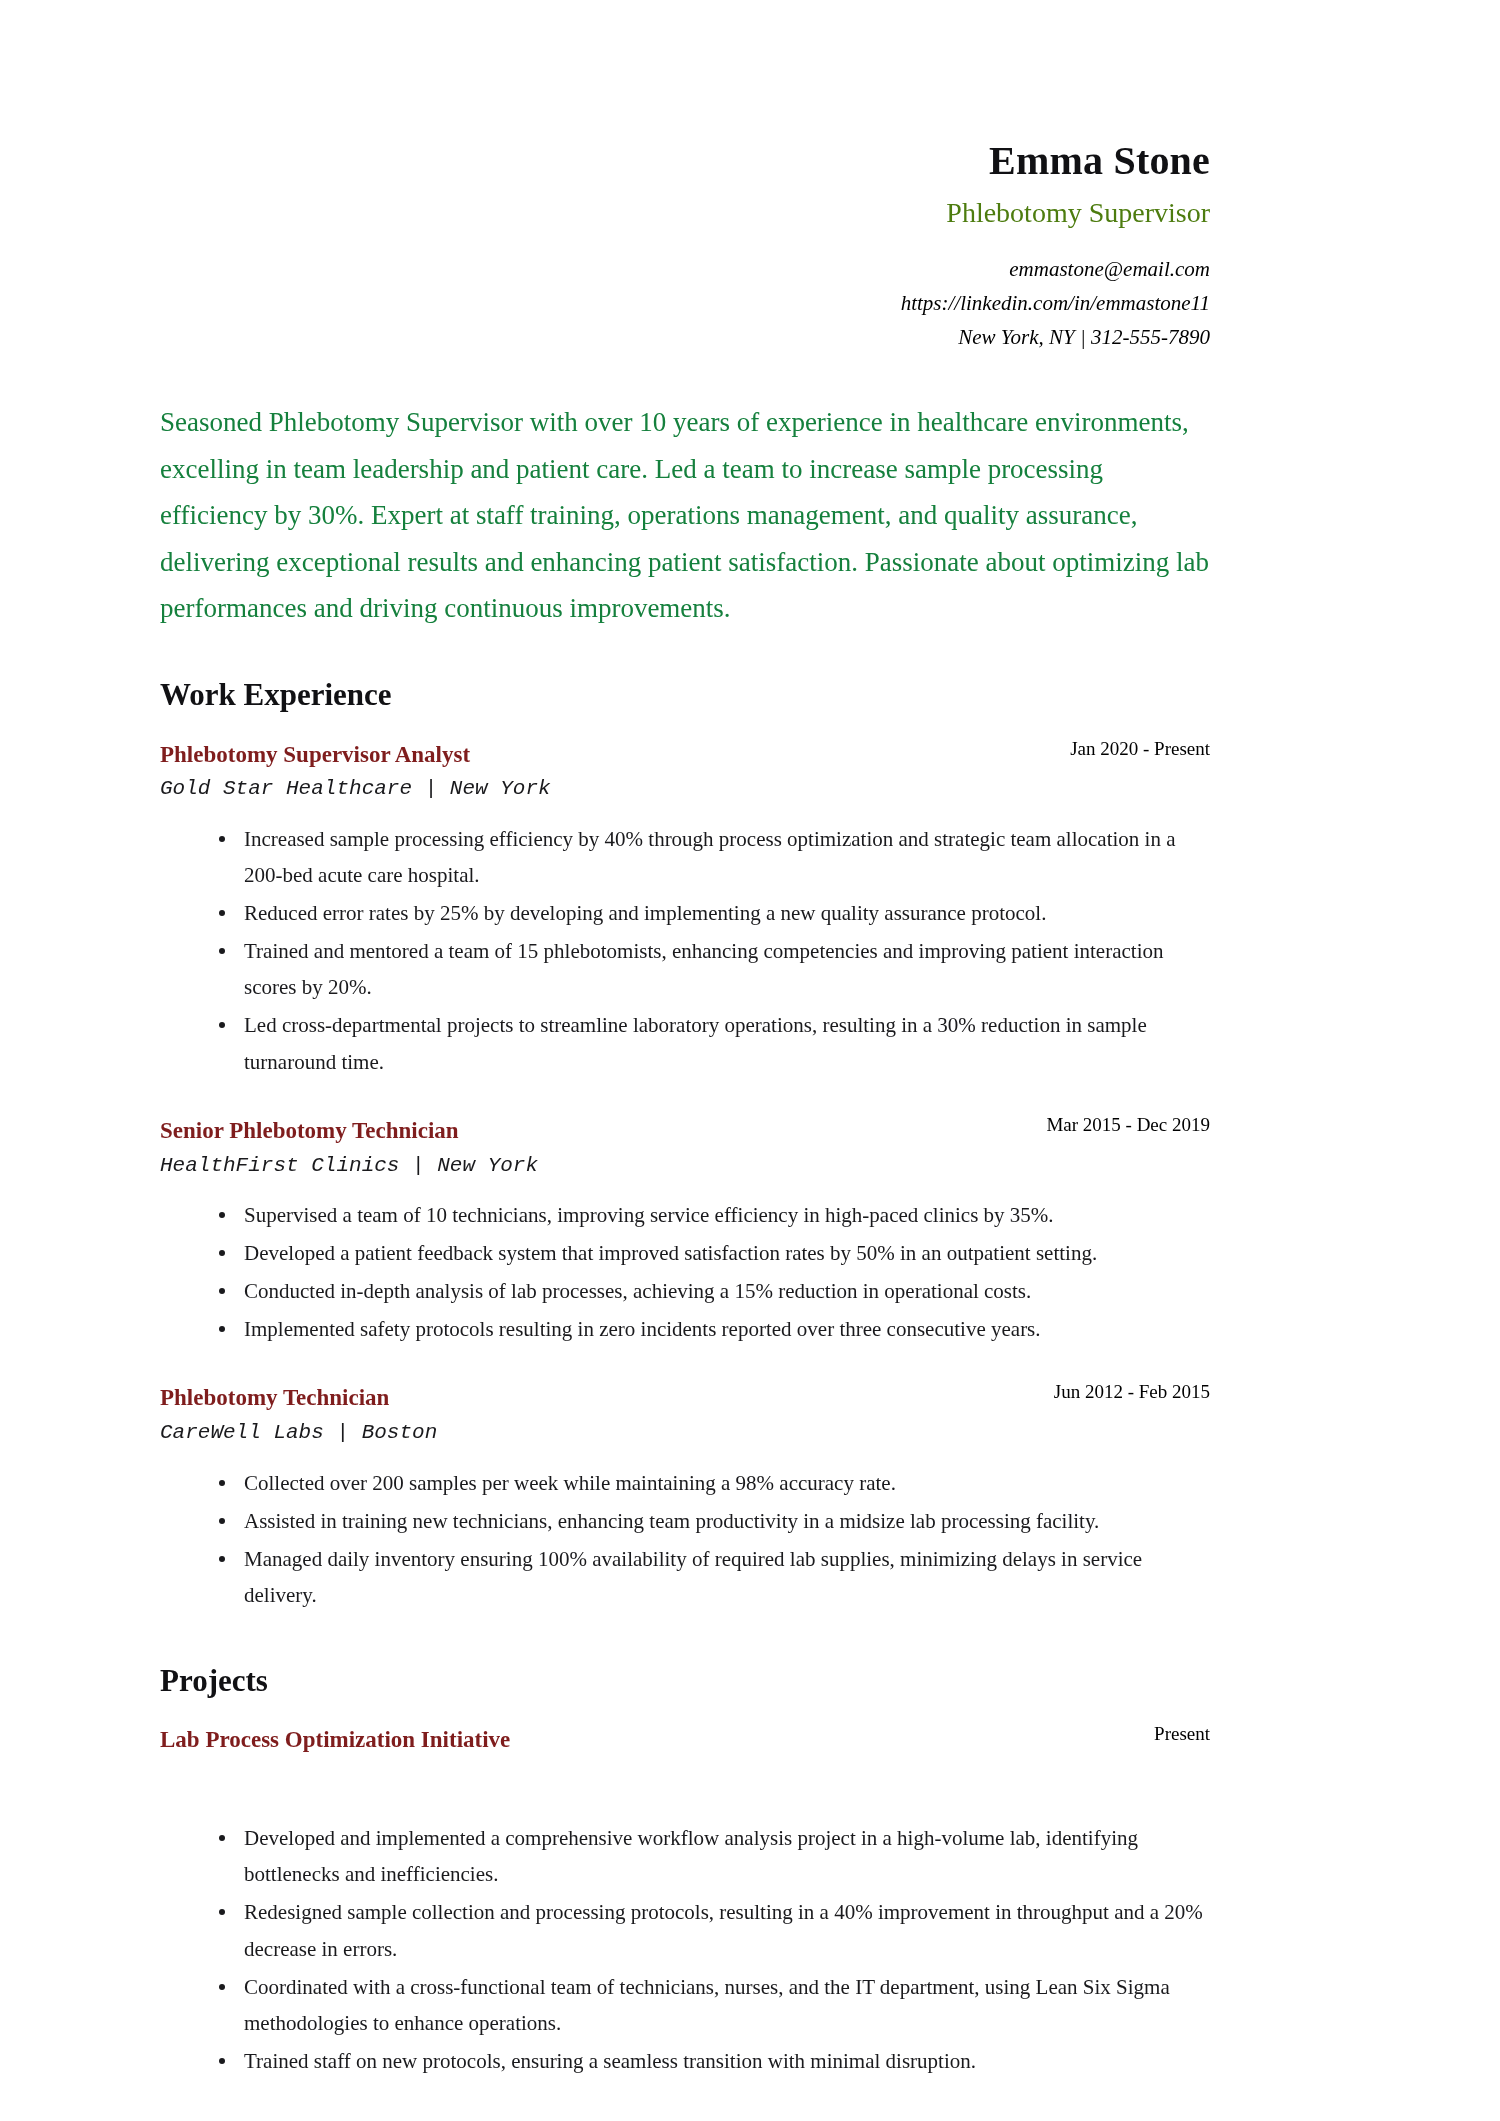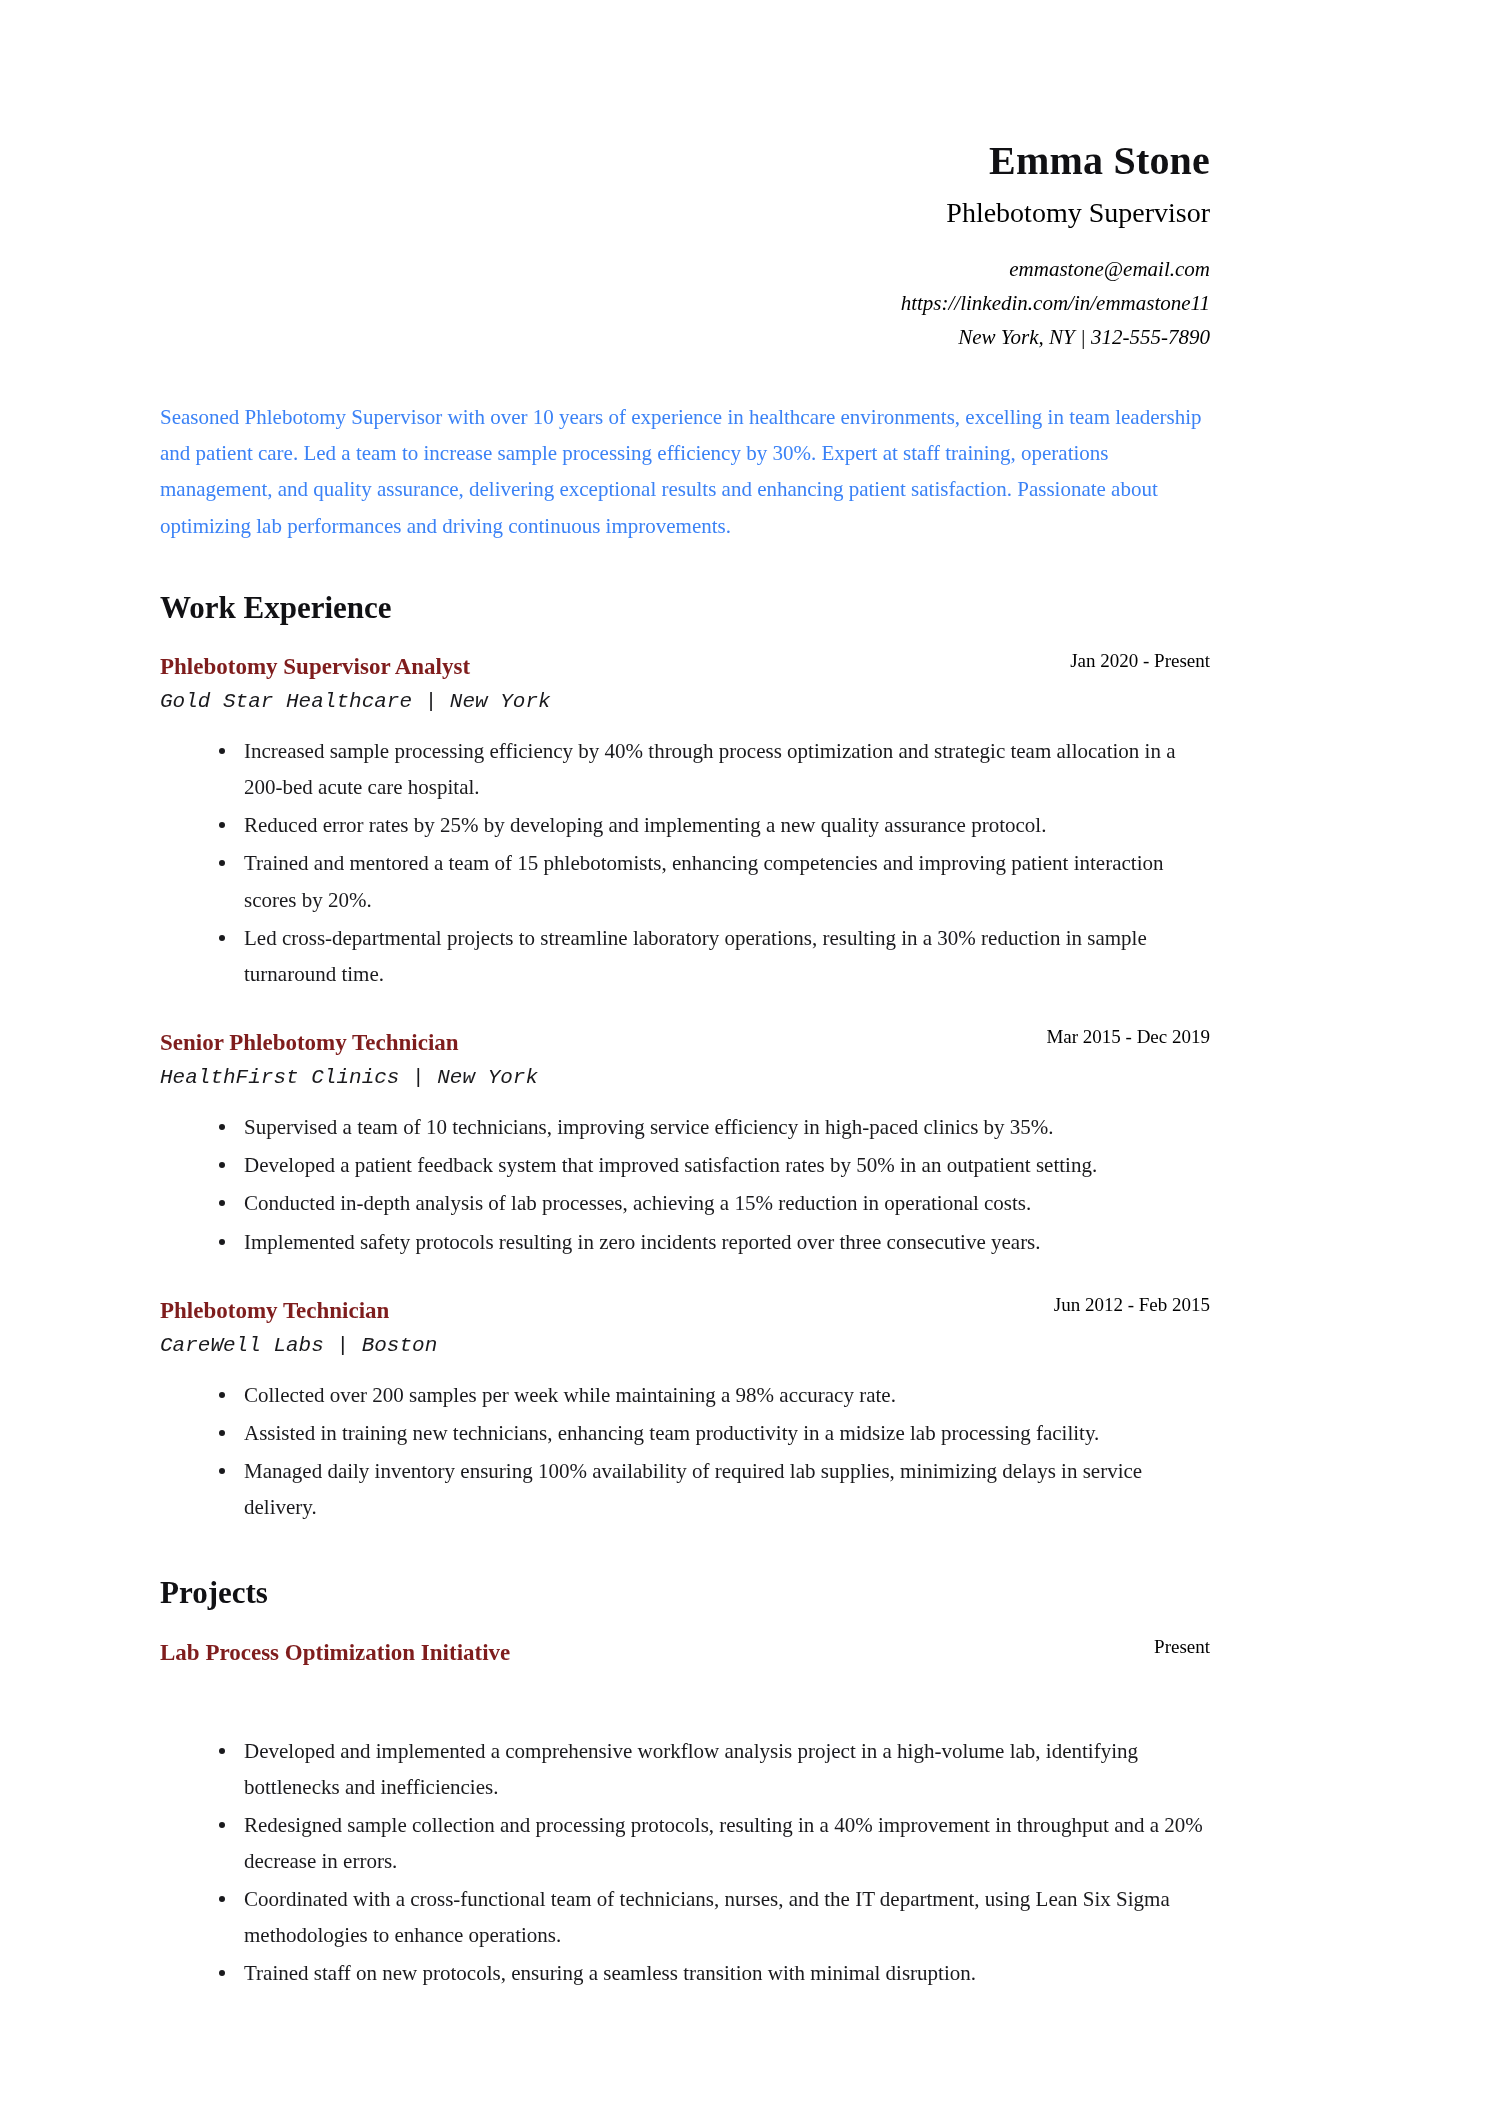--- a/index.html
+++ b/index.html
@@ -36,40 +36,40 @@
     letter-spacing: 0.2px;
     line-height: 1.16;
     color: #111114;
   }
 
   .job-title {
     font-size: 28px;
     font-weight: 400;
     line-height: 1.42;
     margin-top: 9px;
-    color: #000000;
+    color: #4d7c0f;
   }
 
   .contact {
     margin-top: 19px;
     font-style: italic;
     font-size: 21px;
     line-height: 1.62;
     color: #000000;
   }
 
   .contact .contact-line { display: block; }
 
   
   .summary {
     margin-top: 45px;
-    font-size: 21px;
+    font-size: 27px;
     line-height: 1.72;
     text-align: left;
-    color: #3b82f6;
+    color: #15803d;
   }
 
   
   .section { margin-top: 45px; }
   .section.projects-section { margin-top: 49px; }
 
   .section-heading {
     font-size: 31px;
     font-weight: 700;
     line-height: 1.2;

